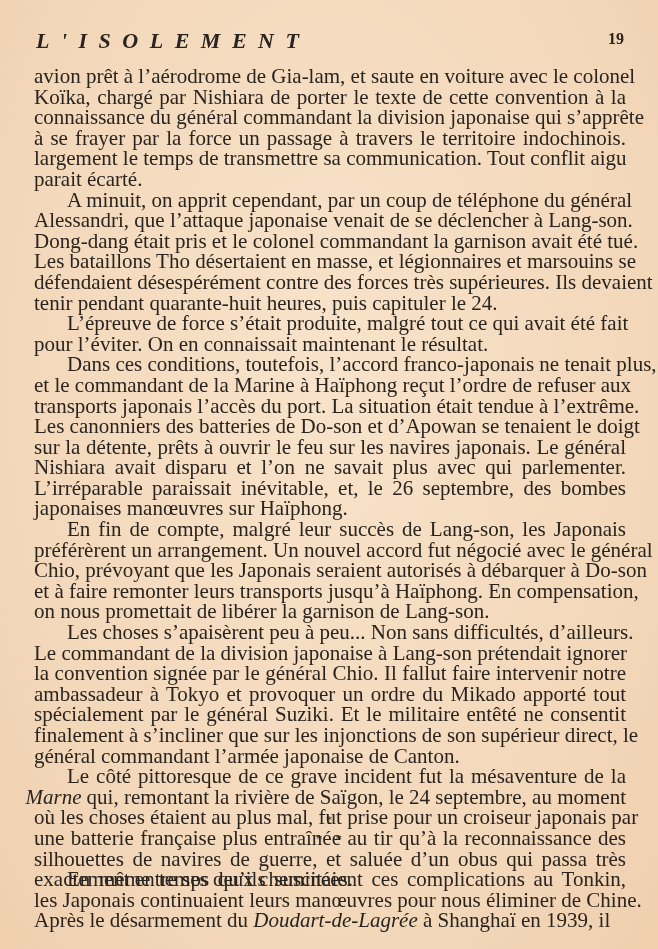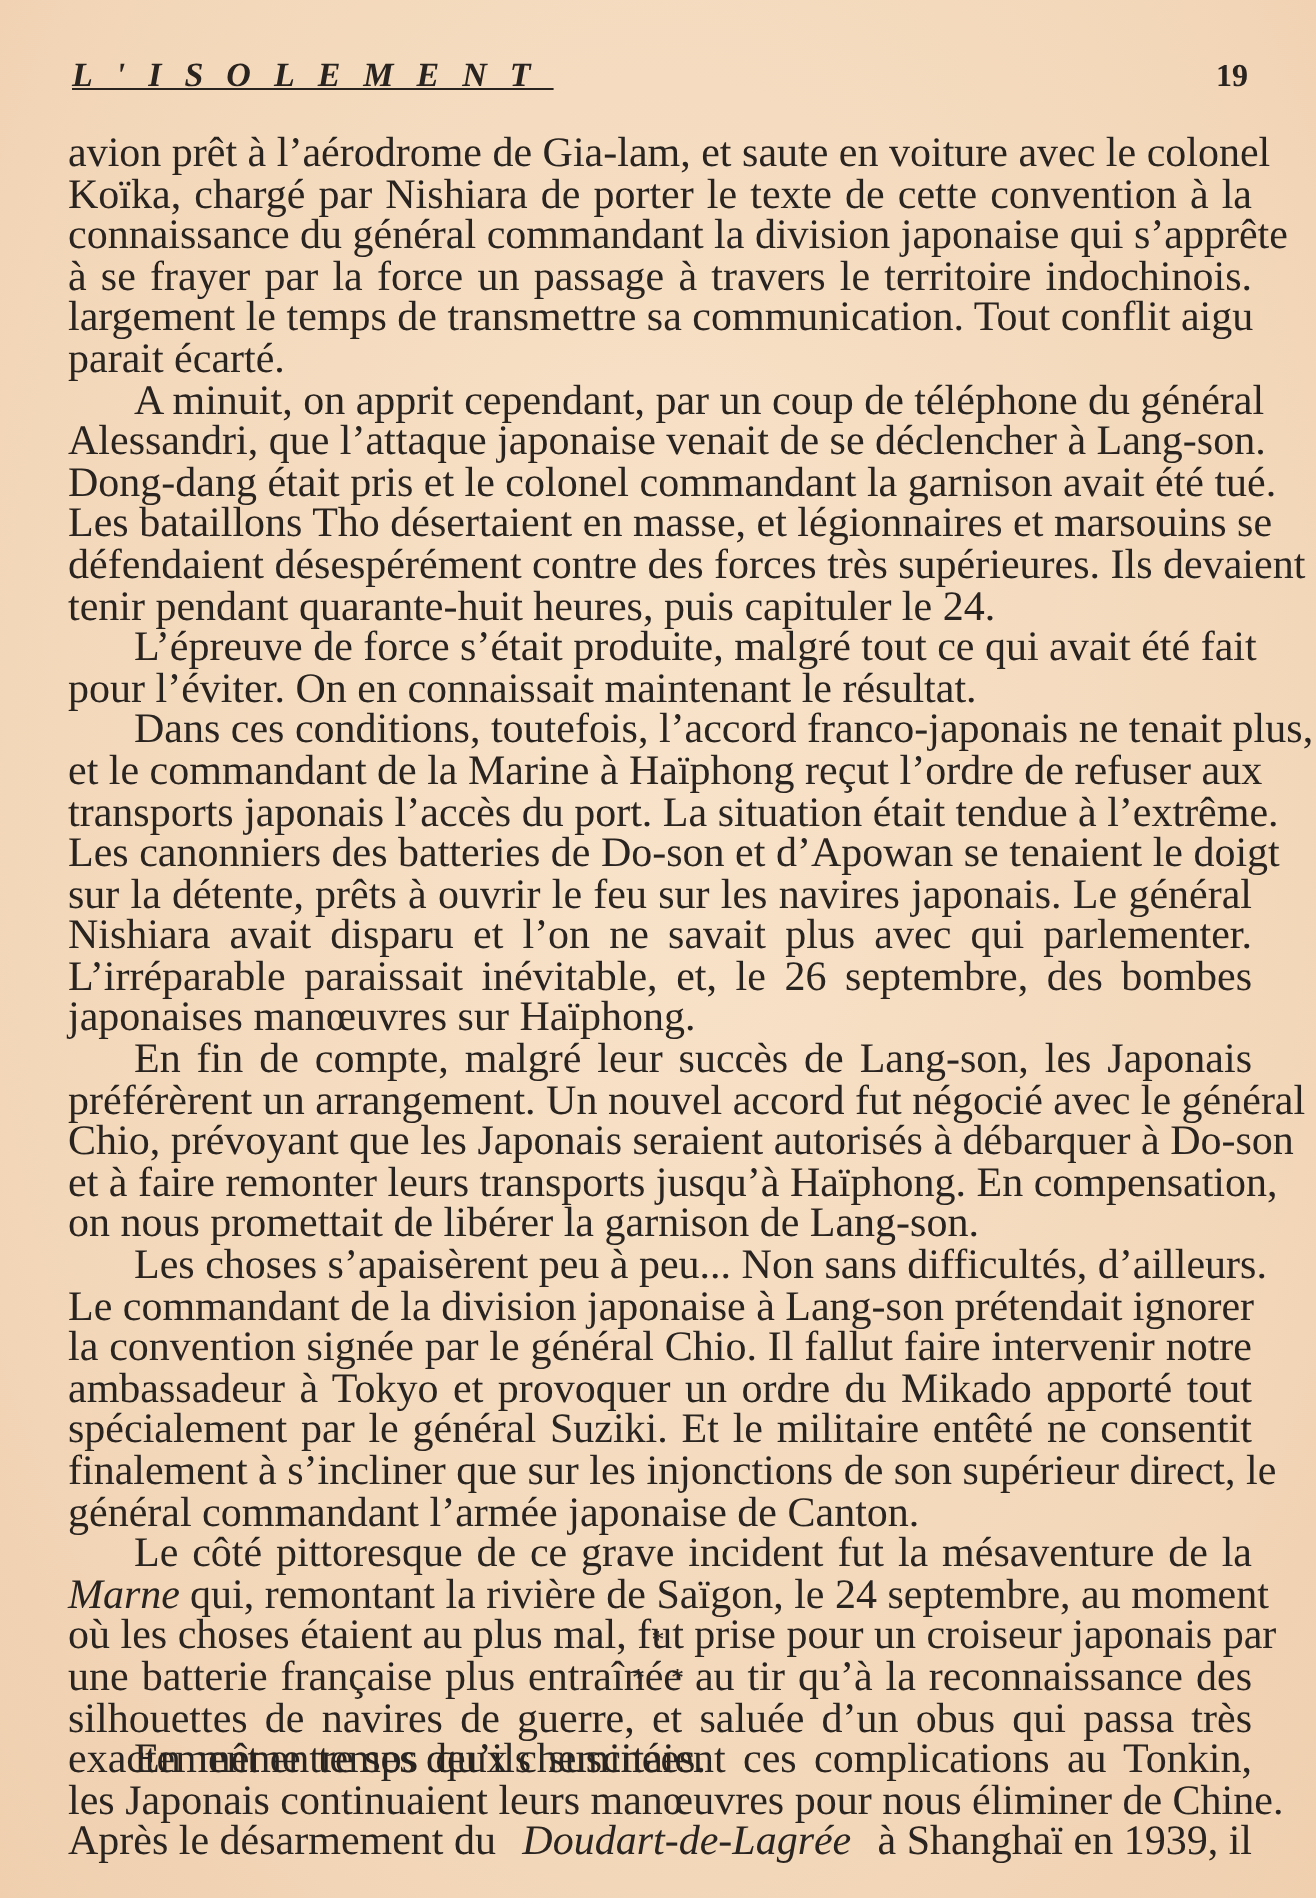--- a/index.html
+++ b/index.html
@@ -11,21 +11,21 @@
     color: #2a2420;
     position: relative;
   }
   .header {
     position: absolute; top: 28px; left: 36px; right: 34px;
     height: 24px;
   }
   .running-title {
     position: absolute; left: 0; top: 0;
     font-style: italic; font-weight: bold;
-    font-size: 17px; letter-spacing: 11.5px; text-decoration: underline;
+    font-size: 22px; letter-spacing: 11.5px;
   }
   .page-number {
     position: absolute; right: 0; top: 2px;
     font-weight: bold; font-size: 16px; font-family: Liberation Serif, serif;
   }
   .text-block {
     position: absolute; left: 34px; width: 592px;
     font-size: 21px; line-height: 20.6px;
   }
   .line {
@@ -82,35 +82,35 @@
 
     <span class="line indent">Les choses s’apaisèrent peu à peu... Non sans difficultés, d’ailleurs.</span>
     <span class="line">Le commandant de la division japonaise à Lang-son prétendait ignorer</span>
     <span class="line">la convention signée par le général Chio. Il fallut faire intervenir notre</span>
     <span class="line">ambassadeur à Tokyo et provoquer un ordre du Mikado apporté tout</span>
     <span class="line">spécialement par le général Suziki. Et le militaire entêté ne consentit</span>
     <span class="line">finalement à s’incliner que sur les injonctions de son supérieur direct, le</span>
     <span class="line last">général commandant l’armée japonaise de Canton.</span>
 
     <span class="line indent">Le côté pittoresque de ce grave incident fut la mésaventure de la</span>
-    <span class="line" style="display:flex;justify-content:flex-start;">
+    <span class="line" style="display:flex;justify-content:flex-end;">
       <em style="margin-right:5px;">Marne</em>
         <span style="flex:1;text-align:justify;text-align-last:justify;">qui, remontant la rivière de Saïgon, le 24 septembre, au moment</span>
     </span>
     <span class="line">où les choses étaient au plus mal, fut prise pour un croiseur japonais par</span>
     <span class="line">une batterie française plus entraînée au tir qu’à la reconnaissance des</span>
     <span class="line">silhouettes de navires de guerre, et saluée d’un obus qui passa très</span>
     <span class="line last">exactement entre ses deux cheminées.</span>
   </div>
 
   <div class="asterism" style="top:812px;">
     <div>*</div>
     <div style="white-space:pre;margin-top:3px;">*    *</div>
   </div>
 
   <div class="text-block" style="top:869px;">
     <span class="line indent">En même temps qu’ils suscitaient ces complications au Tonkin,</span>
     <span class="line">les Japonais continuaient leurs manœuvres pour nous éliminer de Chine.</span>
-    <span class="line" style="display:flex;justify-content:space-between;white-space:pre;">
+    <span class="line" style="display:flex;white-space:pre;">
       <span>Après le désarmement du </span><em>Doudart-de-Lagrée</em><span> à Shanghaï en 1939, il</span>
     </span>
   </div>
 </div>
 
 </body></html>

